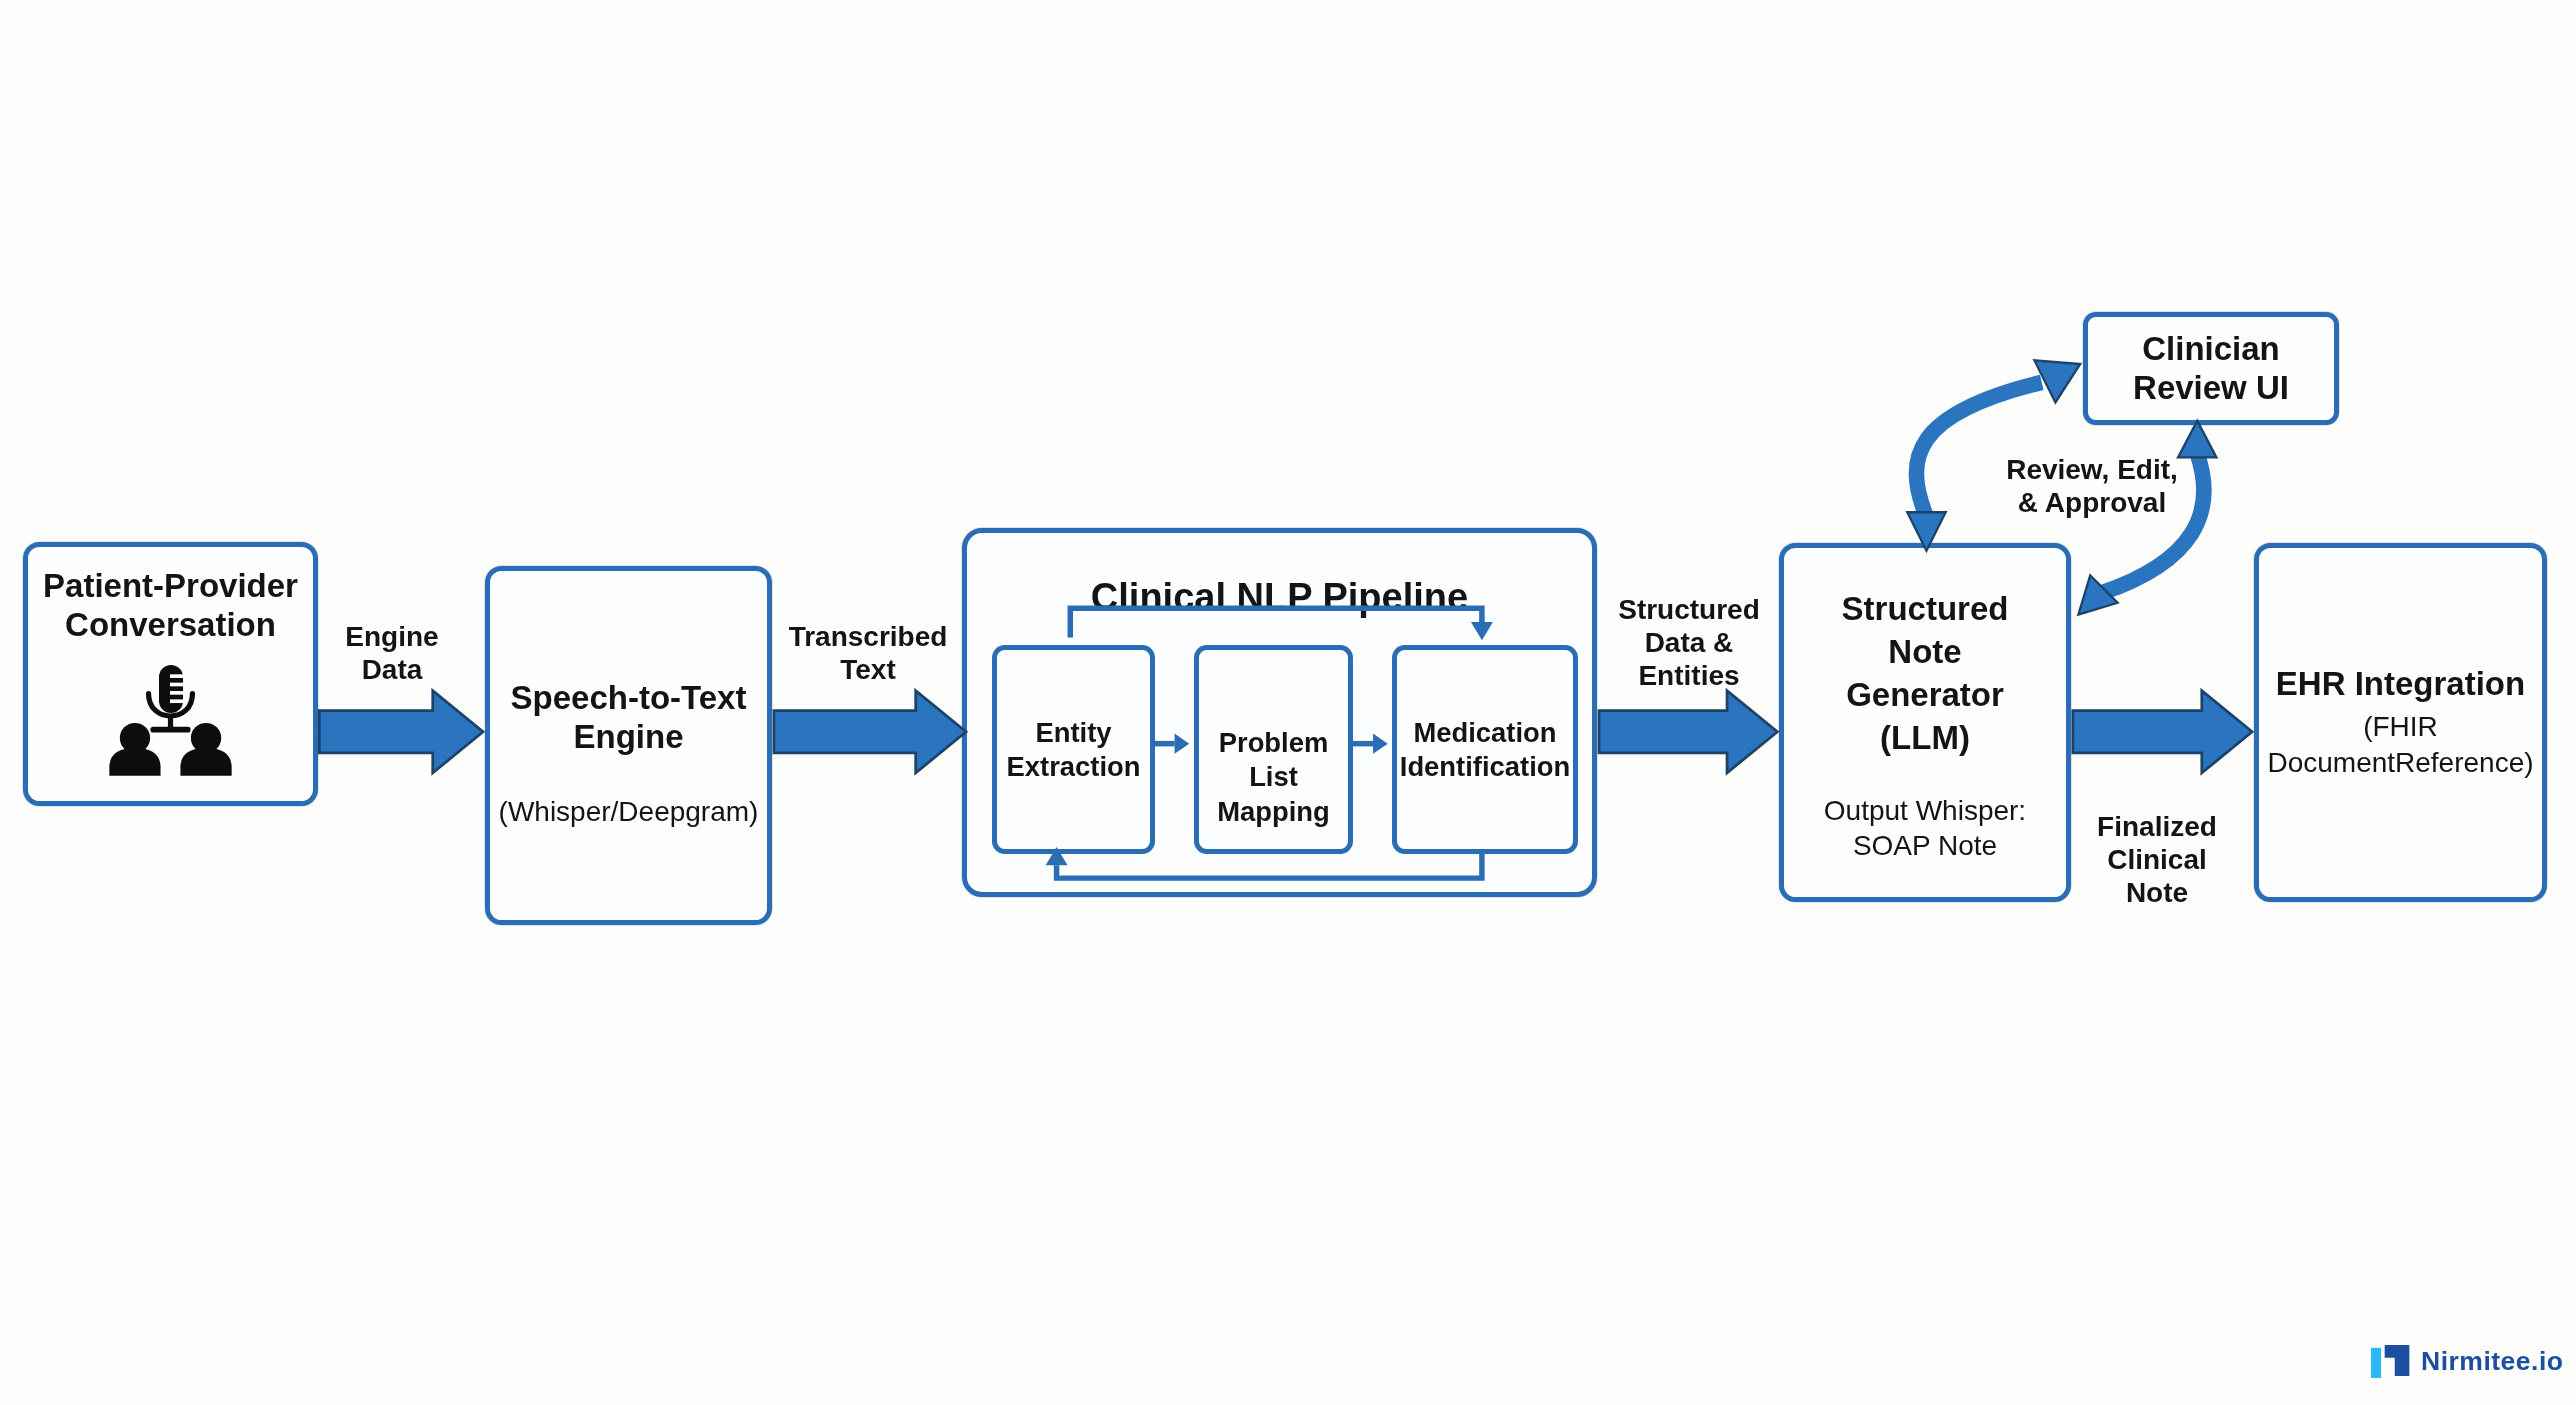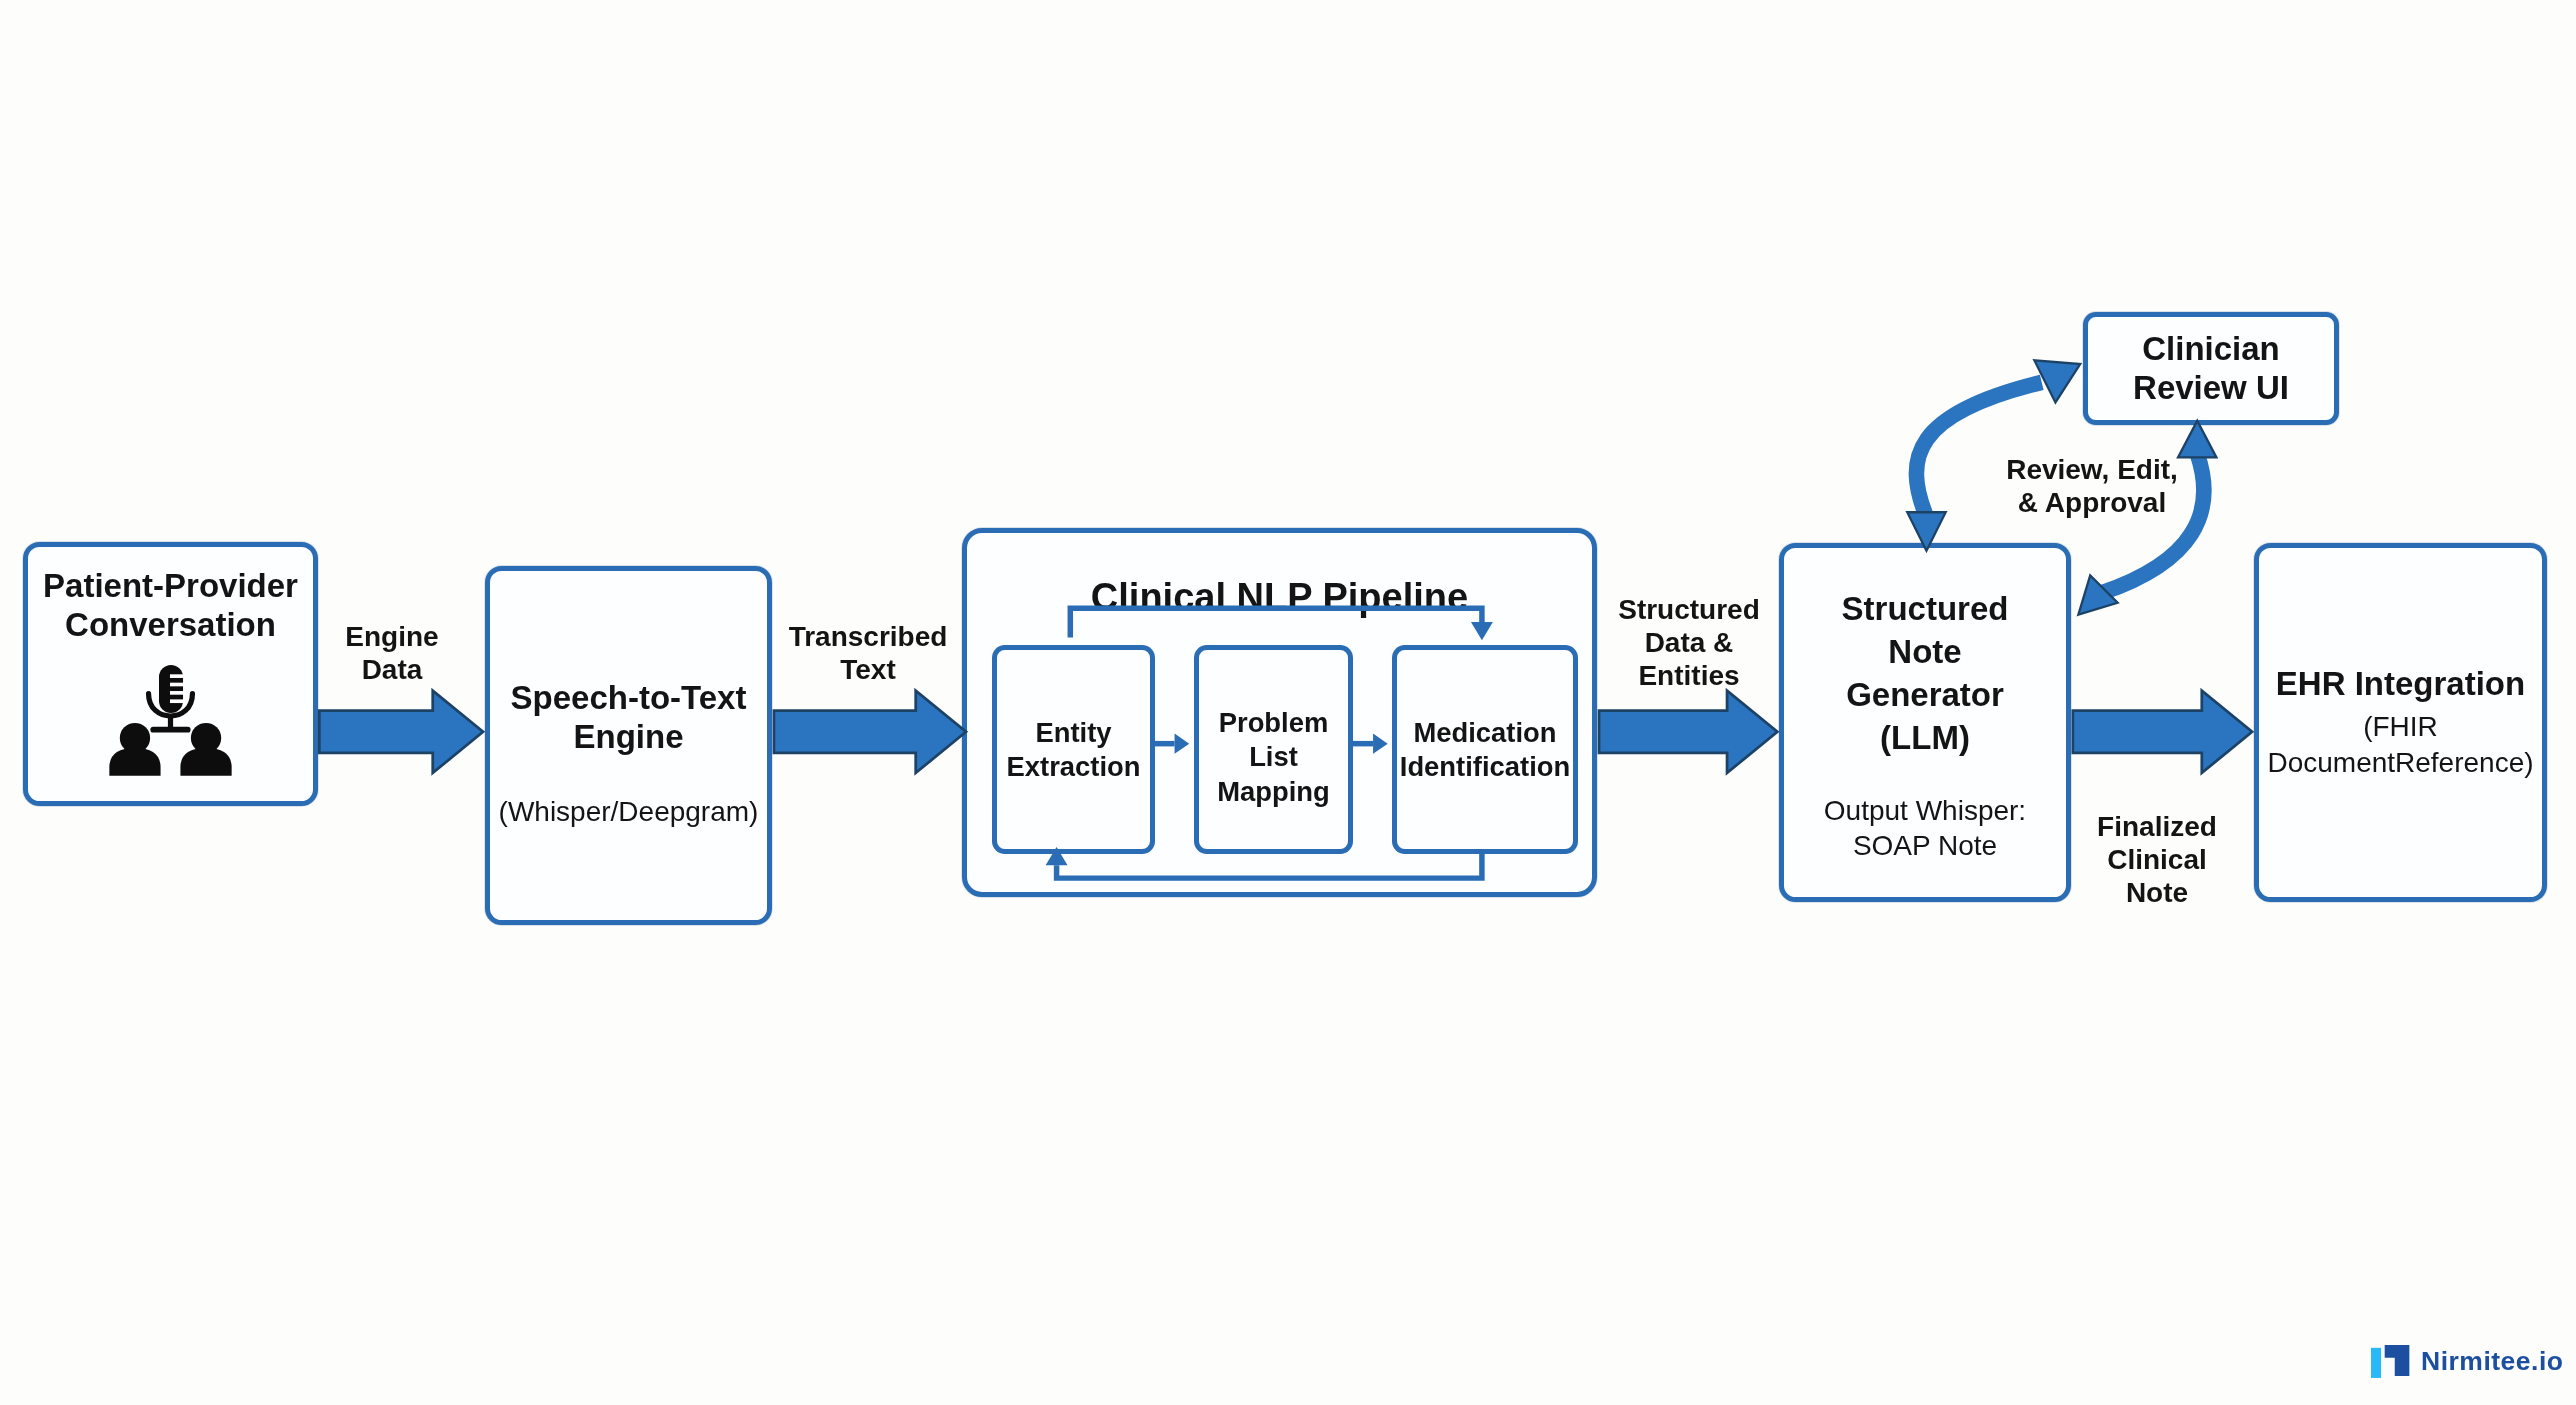--- a/index.html
+++ b/index.html
@@ -23,21 +23,21 @@
   .ml{white-space:pre-line;text-align:center;}
 
   .node-title{font-weight:bold;font-size:33px;line-height:1.17;}
   .node-sub{font-size:28px;line-height:1.26;}
 
   .patient{left:23px;top:542px;width:295px;height:264px;padding-top:20px;}
   .stt{left:485px;top:543px;width:287px;height:359px;padding-top:108px;gap:38px;margin-top:23px;}
   .pipeline{left:962px;top:528px;width:635px;height:369px;padding-top:14.6px;border-radius:20px;}
   .pipeline-title{font-weight:bold;font-size:38px;line-height:1.1;margin-top:29px;}
   .step{position:absolute;background:var(--box-fill);border:5.5px solid var(--box-border);
-    border-radius:12.8px;display:flex;justify-content:center;padding-top:56px;}
+    border-radius:12.8px;display:flex;justify-content:center;padding-top:76px;}
   .step-label{font-weight:bold;font-size:27.4px;line-height:1.25;}
   .step-entity{left:25px;top:112px;width:163px;height:209px;padding-top:66px;}
   .step-problem{left:227px;top:112px;width:159px;height:209px;}
   .step-medication{left:425px;top:112px;width:186px;height:209px;padding-top:66px;}
   .sng{left:1779px;top:543px;width:292px;height:359px;padding-top:40px;gap:33px;}
   .sng .node-title{line-height:1.3;}
   .clinician{left:2083px;top:312px;width:256px;height:113px;justify-content:center;border-radius:12.8px;}
   .ehr{left:2254px;top:543px;width:293px;height:359px;justify-content:center;gap:5.5px;}
 
   .flow-label{position:absolute;z-index:3;font-weight:bold;font-size:28px;line-height:1.18;

